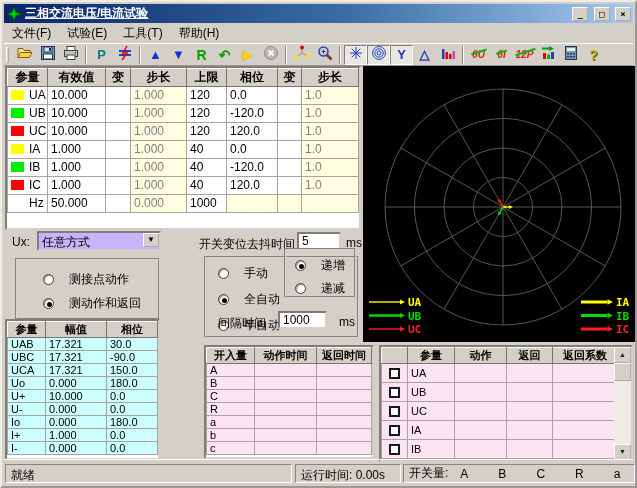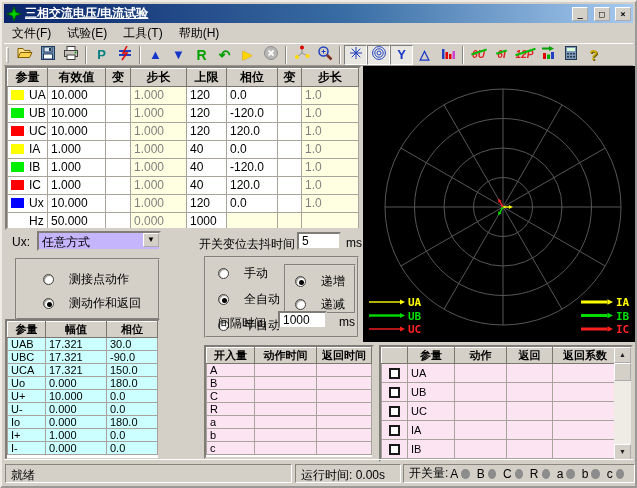--- a/index.html
+++ b/index.html
@@ -62,21 +62,21 @@
   .field { position:absolute; background:#fff; border:2px inset #d4d0c8; padding:0 3px;
            font-size:12px; line-height:14px; }
   .combo { position:absolute; left:35px; top:229px; width:124px; height:20px;
            background:#c4b5fd; border:2px inset #d4d0c8; padding:1px 3px; }
   .combo-btn { position:absolute; right:0; top:0; width:16px; height:14px; background:#d4d0c8;
                border:1px outset #fff; font-size:8px; line-height:12px; text-align:center; }
   .grp { position:absolute; border:2px groove #d8d4cc; }
   #grpMeasure { left:13px; top:256px; width:145px; height:62px;
                 display:flex; flex-direction:column; gap:7px; padding:11px 0 0 26px; }
   #grpRun { left:202px; top:254px; width:155px; height:82px; }
-  #grpDir { left:282px; top:262px; width:72px; height:50px;
+  #grpDir { left:282px; top:246px; width:72px; height:50px;
             display:flex; flex-direction:column; gap:6px; padding:7px 0 0 9px; }
   #runRadios { position:absolute; left:216px; top:263px; display:flex; flex-direction:column; gap:9px; }
   .radio-row { display:flex; align-items:center; white-space:nowrap; }
   .rb { width:11px; height:11px; border-radius:50%; background:#fff; flex:0 0 11px;
         border:1px solid #404040; box-shadow:inset 1px 1px 1px #9a968e; position:relative; }
   .rb.checked::after { content:''; position:absolute; left:3px; top:3px; width:5px; height:5px;
                        border-radius:50%; background:#000; }
   .radio-row span.rlab { margin-left:15px; }
 
   
@@ -100,21 +100,21 @@
 
   
   .phasor { position:absolute; left:361px; top:64px; width:274px; height:276px; background:#000; }
 
   
   .statusbar { position:absolute; left:2px; right:2px; bottom:2px; height:25px; border-top:1px solid #fff; }
   .sp { position:absolute; top:4px; height:19px; border:1px solid; border-color:#8a867e #fff #fff #8a867e;
         padding:2px 5px; white-space:nowrap; overflow:hidden; font-size:12px; }
   #sp1 { left:1px; width:287px; }
   #sp2 { left:291px; width:106px; }
-  #sp3 { left:399px; width:232px; display:flex; align-items:center; gap:2px; }
+  #sp3 { left:399px; width:232px; display:flex; align-items:center; gap:12px; }
   .dot { display:inline-block; width:10px; height:10px; border-radius:50%; background:#8c8c8c; margin:0 5px 0 1px; }
 </style>
 </head>
 <body>
 
 <div class="win">
 
   <div class="titlebar">
     <span class="app-icon">
       <svg width="16" height="16">
@@ -361,30 +361,20 @@
             <td></td>
             <td class="step">1.0</td>
           </tr>
           <tr>
             <td><span class="swatch" style="background: rgb(255, 0, 0);"></span>IC</td>
             <td>1.000</td>
             <td></td>
             <td class="step">1.000</td>
             <td>40</td>
             <td>120.0</td>
-            <td></td>
-            <td class="step">1.0</td>
-          </tr>
-          <tr>
-            <td><span class="swatch" style="background: rgb(0, 0, 255);"></span>Ux</td>
-            <td>10.000</td>
-            <td></td>
-            <td class="step">1.000</td>
-            <td>120</td>
-            <td>0.0</td>
             <td></td>
             <td class="step">1.0</td>
           </tr>
           <tr>
             <td><span class="swspace"></span>Hz</td>
             <td>50.000</td>
             <td></td>
             <td class="step">0.000</td>
             <td>1000</td>
             <td class="step"></td>

